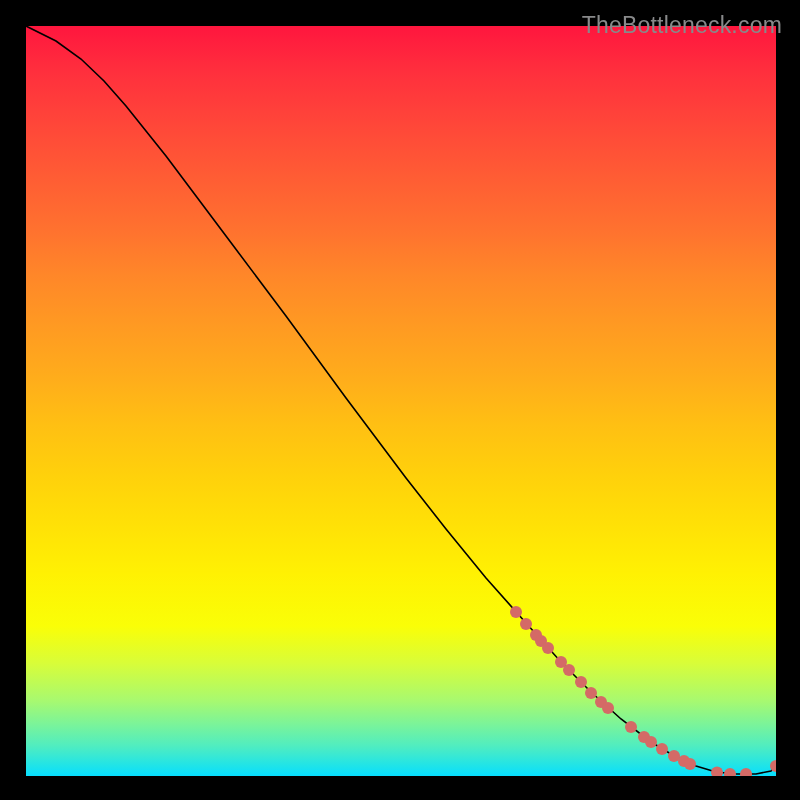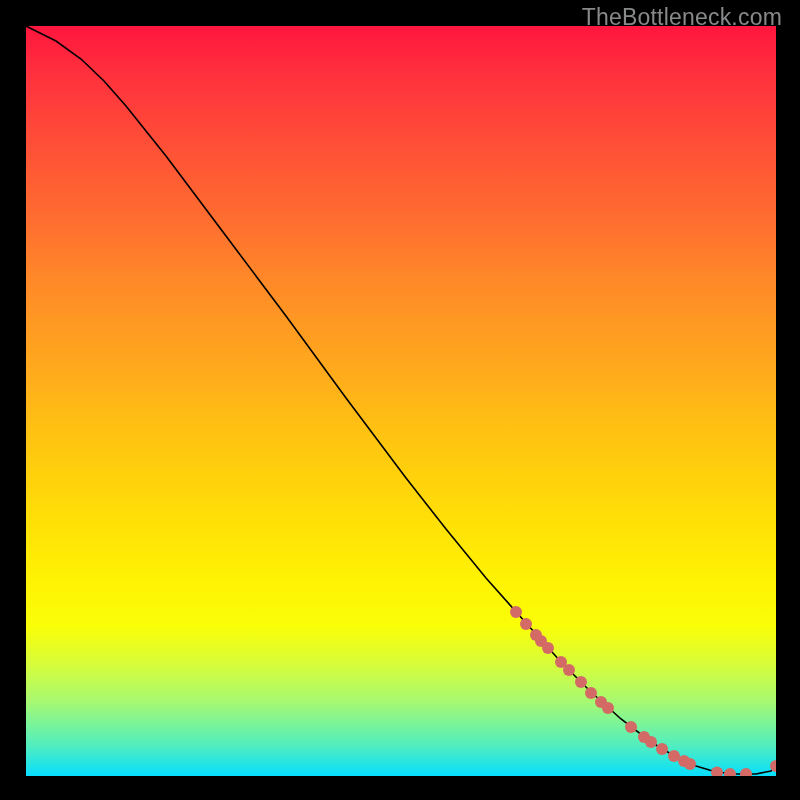--- a/index.html
+++ b/index.html
@@ -48,21 +48,21 @@
   }
   svg.curve {
     position: absolute;
     left: 0;
     top: 0;
     width: 750px;
     height: 750px;
   }
   .watermark {
     position: absolute;
-    top: 4px;
+    top: 12px;
     right: 18px;
     font-family: Arial, Helvetica, sans-serif;
     font-size: 23px;
     color: #88898a;
     letter-spacing: 0.2px;
   }
 </style>
 </head>
 <body>
 

